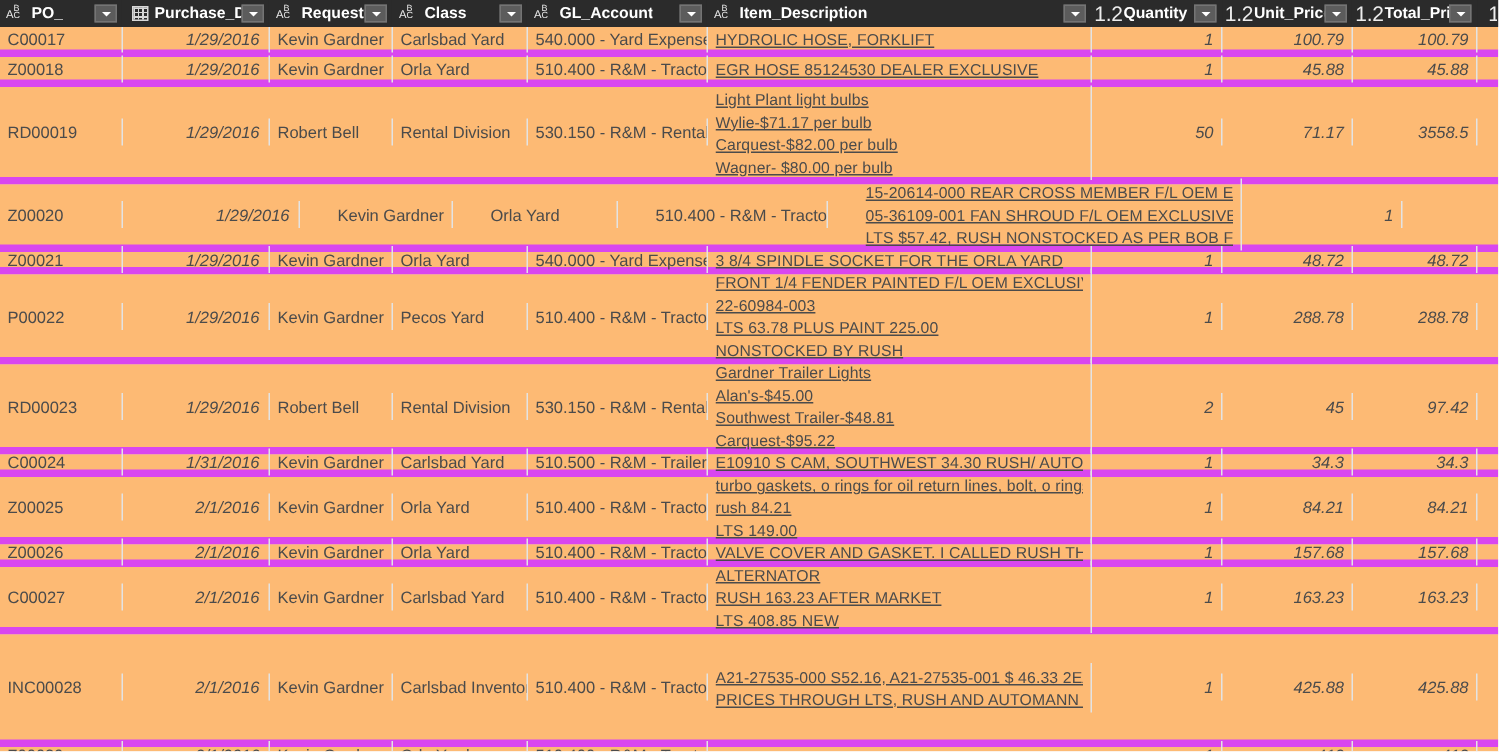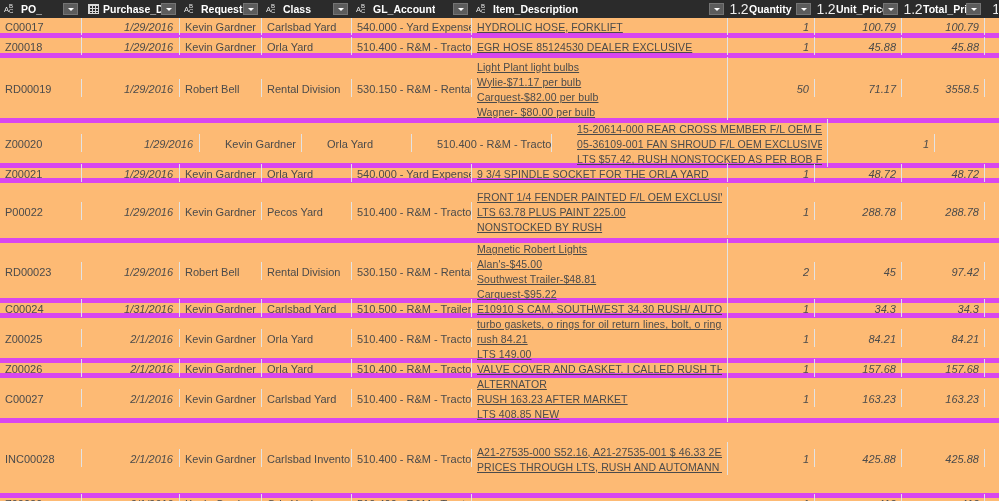--- a/index.html
+++ b/index.html
@@ -359,51 +359,52 @@
         <div class="cell c-total num">162.7</div>
         <div class="cell c-extra"></div>
       </div>
       <div class="row" style="height: 15px;">
         <div class="cell c-po">Z00021</div>
         <div class="cell c-date">1/29/2016</div>
         <div class="cell c-req">Kevin Gardner</div>
         <div class="cell c-class">Orla Yard</div>
         <div class="cell c-gl">540.000 - Yard Expenses</div>
         <div class="cell c-desc multi desc">
-          <span class="line">9 3/4 SPINDLE SOCKET FOR THE ORLA YARD</span>
+          <span class="line">3 8/4 SPINDLE SOCKET FOR THE ORLA YARD</span>
         </div>
         <div class="cell c-qty num">1</div>
         <div class="cell c-unit num">48.72</div>
         <div class="cell c-total num">48.72</div>
         <div class="cell c-extra"></div>
       </div>
       <div class="row" style="height: 60px;">
         <div class="cell c-po">P00022</div>
         <div class="cell c-date">1/29/2016</div>
         <div class="cell c-req">Kevin Gardner</div>
         <div class="cell c-class">Pecos Yard</div>
         <div class="cell c-gl">510.400 - R&amp;M - Tractors</div>
         <div class="cell c-desc multi desc">
           <span class="line">FRONT 1/4 FENDER PAINTED F/L OEM EXCLUSIVE</span>
+          <span class="line">22-60984-003</span>
           <span class="line">LTS 63.78 PLUS PAINT 225.00</span>
           <span class="line">NONSTOCKED BY RUSH</span>
         </div>
         <div class="cell c-qty num">1</div>
         <div class="cell c-unit num">288.78</div>
         <div class="cell c-total num">288.78</div>
         <div class="cell c-extra"></div>
       </div>
       <div class="row" style="height: 60px;">
         <div class="cell c-po">RD00023</div>
         <div class="cell c-date">1/29/2016</div>
         <div class="cell c-req">Robert Bell</div>
         <div class="cell c-class">Rental Division</div>
         <div class="cell c-gl">530.150 - R&amp;M - Rental Equip</div>
         <div class="cell c-desc multi desc">
-          <span class="line">Magnetic Robert Lights</span>
+          <span class="line">Gardner Trailer Lights</span>
           <span class="line">Alan's-$45.00</span>
           <span class="line">Southwest Trailer-$48.81</span>
           <span class="line">Carquest-$95.22</span>
         </div>
         <div class="cell c-qty num">2</div>
         <div class="cell c-unit num">45</div>
         <div class="cell c-total num">97.42</div>
         <div class="cell c-extra"></div>
       </div>
       <div class="row" style="height: 15px;">

